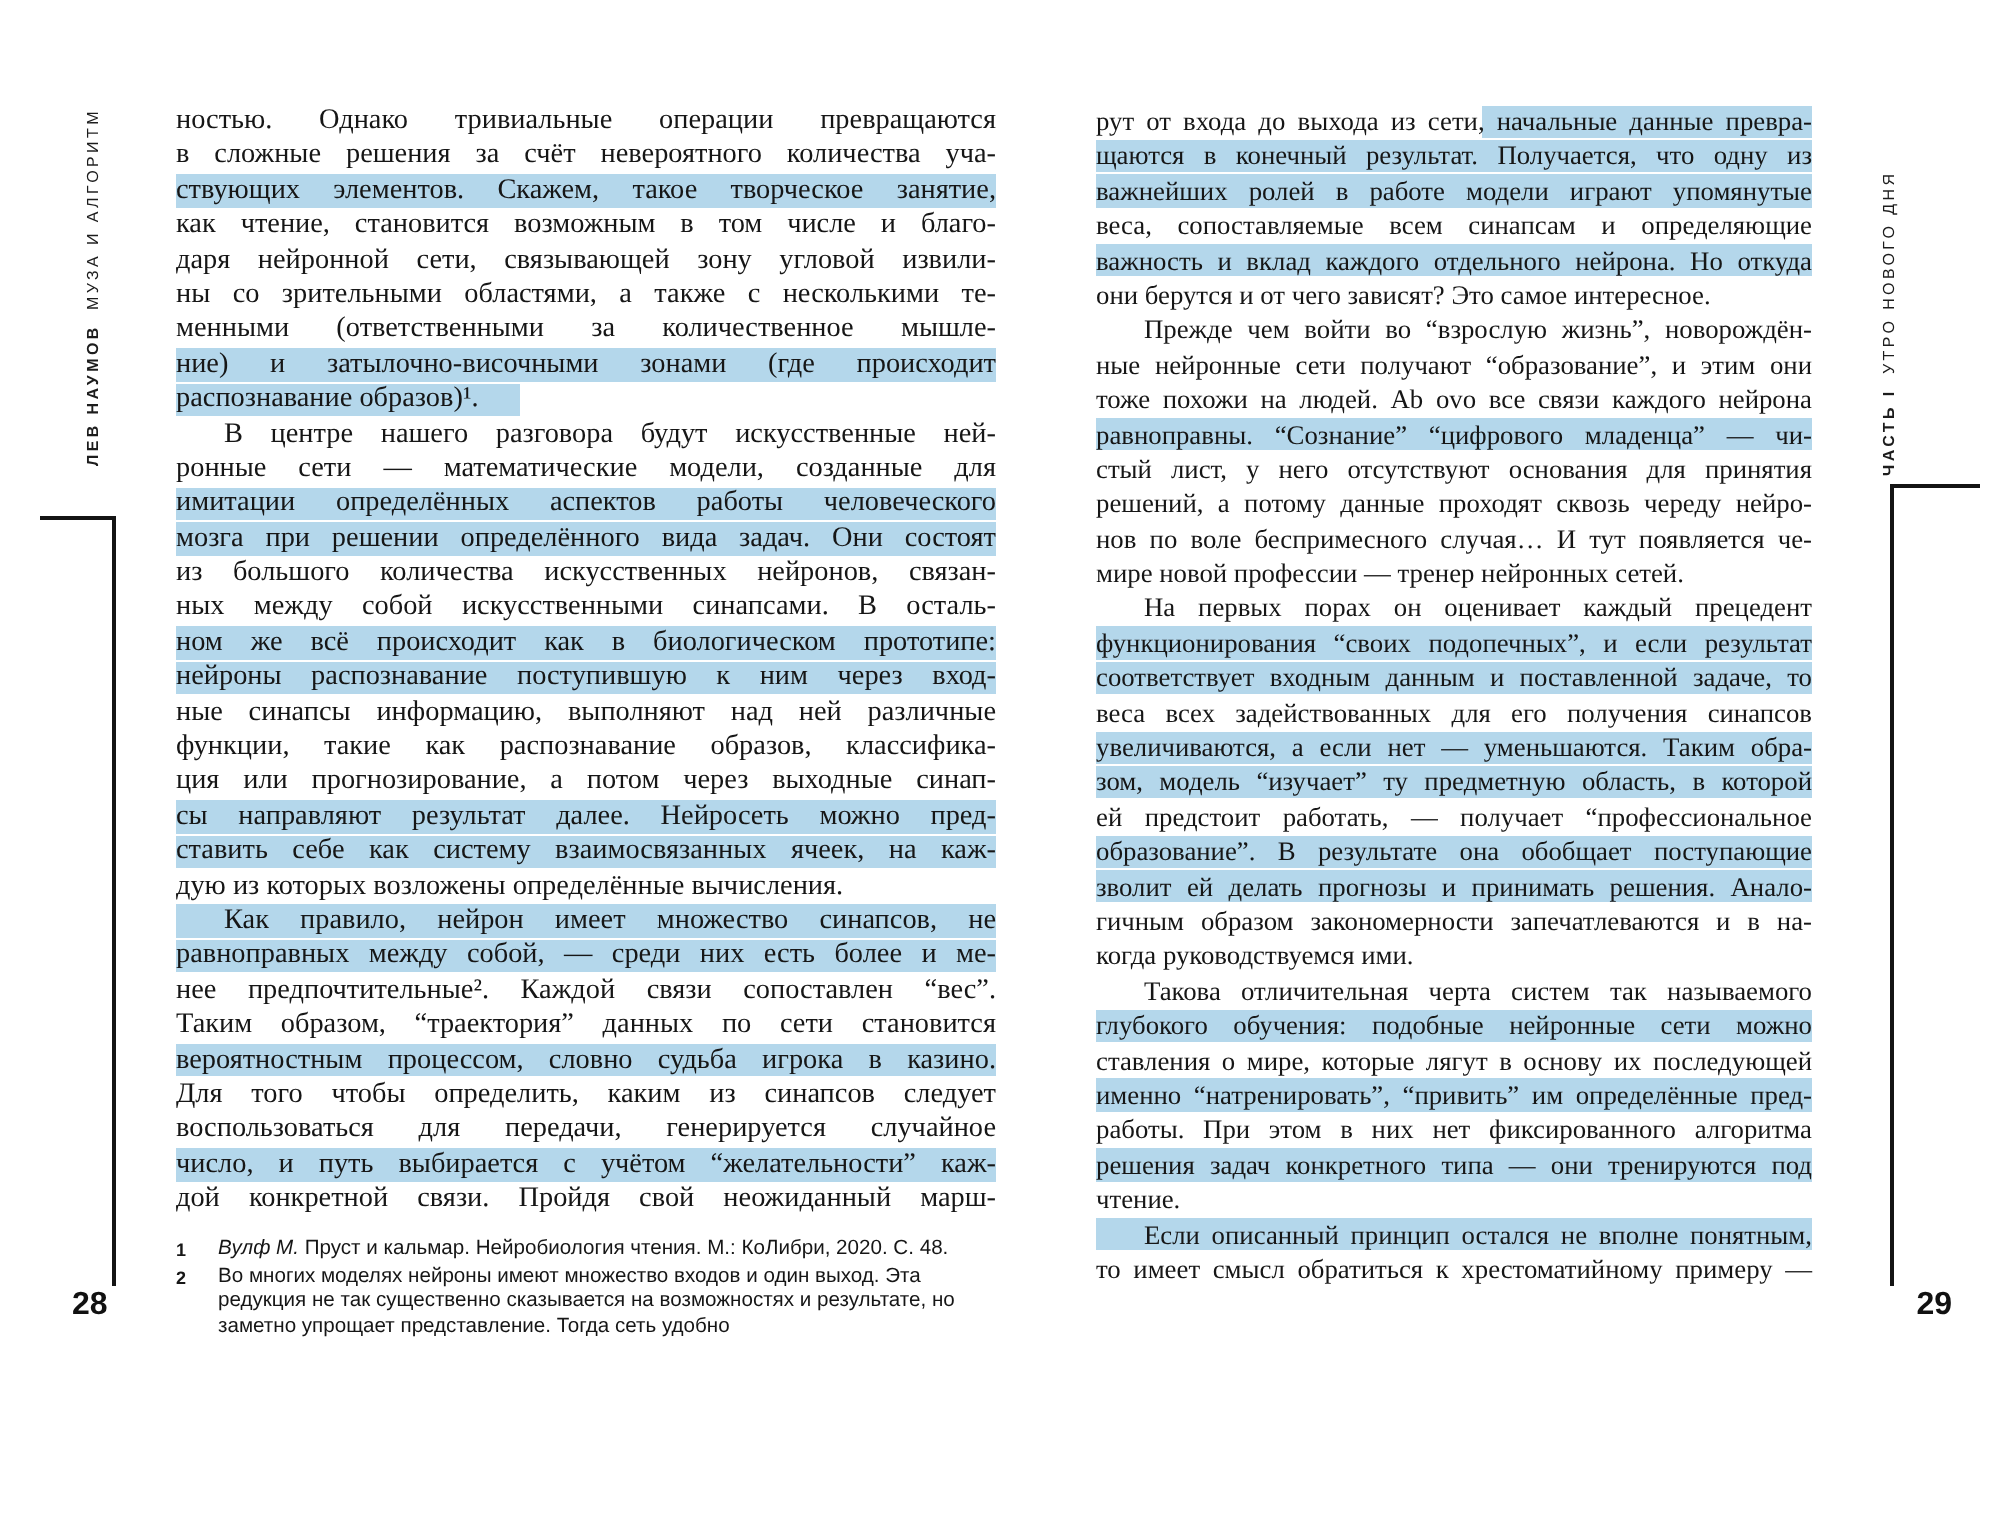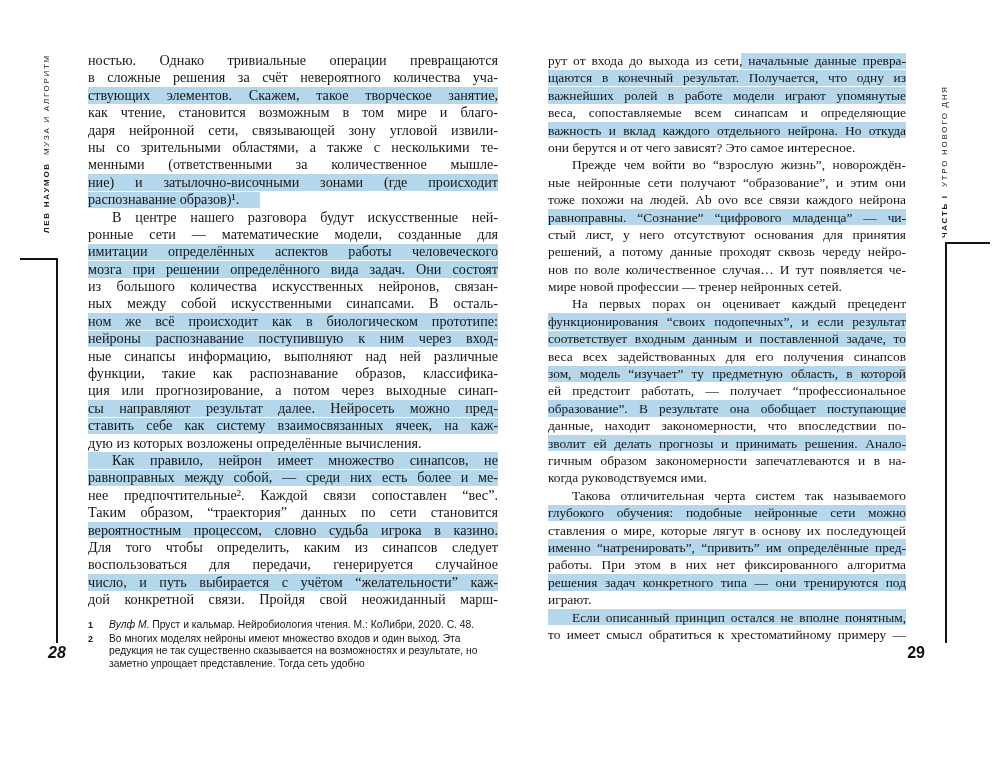--- a/index.html
+++ b/index.html
@@ -38,42 +38,42 @@
   
   .rule{position:absolute;background:#141414;}
   .rule-left-v{left:56px;top:258px;width:1.5px;height:385px;}
   .rule-left-h{left:20px;top:258px;width:37px;height:1.5px;}
   .rule-right-v{left:945px;top:242px;width:1.5px;height:401px;}
   .rule-right-h{left:945px;top:242px;width:45px;height:1.5px;}
 
   
   .pageno{position:absolute;font-family:"Liberation Sans", sans-serif;font-weight:bold;
           font-size:16px;color:#111;}
-  .pageno-left{left:48px;top:644px;font-style:italic;}
-  .pageno-right{left:895px;top:644px;width:30px;text-align:right;}
+  .pageno-left{left:36px;top:644px;}
+  .pageno-right{left:946px;top:644px;width:30px;text-align:right;}
 </style>
 </head>
 <body>
 
 <div class="spread">
 
   <div class="margin-caption margin-caption-left"><span class="part1">ЛЕВ НАУМОВ</span><span class="part2">МУЗА И АЛГОРИТМ</span></div>
 
   <div class="margin-caption margin-caption-right"><span class="part1">ЧАСТЬ I</span><span class="part2">УТРО НОВОГО ДНЯ</span></div>
 
   <div class="rule rule-left-h"></div>
   <div class="rule rule-left-v"></div>
   <div class="rule rule-right-h"></div>
   <div class="rule rule-right-v"></div>
 
   <div class="col col-left" id="col-left">
       <div class="line"><span class="txt">ностью. Однако тривиальные операции превращаются</span></div>
       <div class="line"><span class="txt">в сложные решения за счёт невероятного количества уча-</span></div>
       <div class="line"><span class="hl-bar" style="left: 0%; width: 100%; background: rgb(180, 215, 235);"></span><span class="txt">ствующих элементов. Скажем, такое творческое занятие,</span></div>
-      <div class="line"><span class="txt">как чтение, становится возможным в том мире и благо-</span></div>
+      <div class="line"><span class="txt">как чтение, становится возможным в том числе и благо-</span></div>
       <div class="line"><span class="txt">даря нейронной сети, связывающей зону угловой извили-</span></div>
       <div class="line"><span class="txt">ны со зрительными областями, а также с несколькими те-</span></div>
       <div class="line"><span class="txt">менными (ответственными за количественное мышле-</span></div>
       <div class="line"><span class="hl-bar" style="left: 0%; width: 100%; background: rgb(180, 215, 235);"></span><span class="txt">ние) и затылочно-височными зонами (где происходит</span></div>
       <div class="line end"><span class="hl-bar" style="left: 0%; width: 42%; background: rgb(180, 215, 235);"></span><span class="txt">распознавание образов)¹.</span></div>
       <div class="line indent"><span class="txt">В центре нашего разговора будут искусственные ней-</span></div>
       <div class="line"><span class="txt">ронные сети — математические модели, созданные для</span></div>
       <div class="line"><span class="hl-bar" style="left: 0%; width: 100%; background: rgb(180, 215, 235);"></span><span class="txt">имитации определённых аспектов работы человеческого</span></div>
       <div class="line"><span class="hl-bar" style="left: 0%; width: 100%; background: rgb(180, 215, 235);"></span><span class="txt">мозга при решении определённого вида задач. Они состоят</span></div>
       <div class="line"><span class="txt">из большого количества искусственных нейронов, связан-</span></div>
@@ -102,40 +102,40 @@
       <div class="line"><span class="hl-bar" style="left: 0%; width: 100%; background: rgb(180, 215, 235);"></span><span class="txt">важнейших ролей в работе модели играют упомянутые</span></div>
       <div class="line"><span class="txt">веса, сопоставляемые всем синапсам и определяющие</span></div>
       <div class="line"><span class="hl-bar" style="left: 0%; width: 100%; background: rgb(180, 215, 235);"></span><span class="txt">важность и вклад каждого отдельного нейрона. Но откуда</span></div>
       <div class="line end"><span class="txt">они берутся и от чего зависят? Это самое интересное.</span></div>
       <div class="line indent"><span class="txt">Прежде чем войти во “взрослую жизнь”, новорождён-</span></div>
       <div class="line"><span class="txt">ные нейронные сети получают “образование”, и этим они</span></div>
       <div class="line"><span class="txt">тоже похожи на людей. Ab ovo все связи каждого нейрона</span></div>
       <div class="line"><span class="hl-bar" style="left: 0%; width: 100%; background: rgb(180, 215, 235);"></span><span class="txt">равноправны. “Сознание” “цифрового младенца” — чи-</span></div>
       <div class="line"><span class="txt">стый лист, у него отсутствуют основания для принятия</span></div>
       <div class="line"><span class="txt">решений, а потому данные проходят сквозь череду нейро-</span></div>
-      <div class="line"><span class="txt">нов по воле количественное случая… И тут появляется че-</span></div>
+      <div class="line"><span class="txt">нов по воле беспримесного случая… И тут появляется че-</span></div>
       <div class="line end"><span class="txt">мире новой профессии — тренер нейронных сетей.</span></div>
       <div class="line indent"><span class="txt">На первых порах он оценивает каждый прецедент</span></div>
       <div class="line"><span class="hl-bar" style="left: 0%; width: 100%; background: rgb(180, 215, 235);"></span><span class="txt">функционирования “своих подопечных”, и если результат</span></div>
       <div class="line"><span class="hl-bar" style="left: 0%; width: 100%; background: rgb(180, 215, 235);"></span><span class="txt">соответствует входным данным и поставленной задаче, то</span></div>
       <div class="line"><span class="txt">веса всех задействованных для его получения синапсов</span></div>
+      <div class="line"><span class="hl-bar" style="left: 0%; width: 100%; background: rgb(180, 215, 235);"></span><span class="txt">увеличиваются, а если нет — уменьшаются. Таким обра-</span></div>
       <div class="line"><span class="hl-bar" style="left: 0%; width: 100%; background: rgb(180, 215, 235);"></span><span class="txt">зом, модель “изучает” ту предметную область, в которой</span></div>
       <div class="line"><span class="txt">ей предстоит работать, — получает “профессиональное</span></div>
       <div class="line"><span class="hl-bar" style="left: 0%; width: 100%; background: rgb(180, 215, 235);"></span><span class="txt">образование”. В результате она обобщает поступающие</span></div>
-      <div class="line"><span class="txt">данные, находит закономерности, что впоследствии по-</span></div>
       <div class="line"><span class="hl-bar" style="left: 0%; width: 100%; background: rgb(180, 215, 235);"></span><span class="txt">зволит ей делать прогнозы и принимать решения. Анало-</span></div>
       <div class="line"><span class="txt">гичным образом закономерности запечатлеваются и в на-</span></div>
       <div class="line end"><span class="txt">когда руководствуемся ими.</span></div>
       <div class="line indent"><span class="txt">Такова отличительная черта систем так называемого</span></div>
       <div class="line"><span class="hl-bar" style="left: 0%; width: 100%; background: rgb(180, 215, 235);"></span><span class="txt">глубокого обучения: подобные нейронные сети можно</span></div>
       <div class="line"><span class="txt">ставления о мире, которые лягут в основу их последующей</span></div>
       <div class="line"><span class="hl-bar" style="left: 0%; width: 100%; background: rgb(180, 215, 235);"></span><span class="txt">именно “натренировать”, “привить” им определённые пред-</span></div>
       <div class="line"><span class="txt">работы. При этом в них нет фиксированного алгоритма</span></div>
       <div class="line"><span class="hl-bar" style="left: 0%; width: 100%; background: rgb(180, 215, 235);"></span><span class="txt">решения задач конкретного типа — они тренируются под</span></div>
-      <div class="line end"><span class="txt">играют.</span></div>
+      <div class="line end"><span class="txt">чтение.</span></div>
       <div class="line indent"><span class="hl-bar" style="left: 0%; width: 100%; background: rgb(180, 215, 235);"></span><span class="txt">Если описанный принцип остался не вполне понятным,</span></div>
       <div class="line"><span class="txt">то имеет смысл обратиться к хрестоматийному примеру —</span></div>
     </div>
 
   <div class="footnotes" id="footnotes">
       <div class="fn">
         <span class="fn-marker">1</span>
         <span class="fn-text"><span class="fn-author">Вулф М.</span> Пруст и кальмар. Нейробиология чтения. М.: КоЛибри, 2020. С. 48.</span>
       </div>
       <div class="fn">

